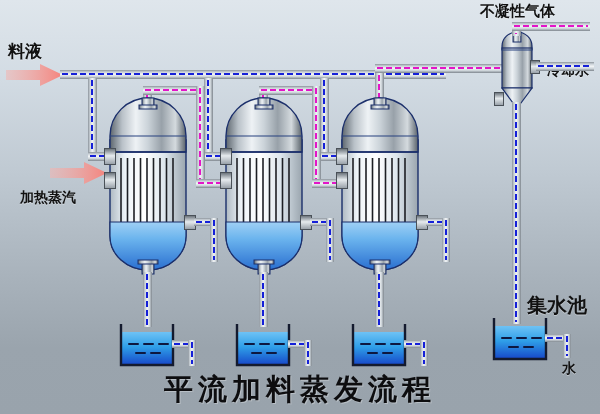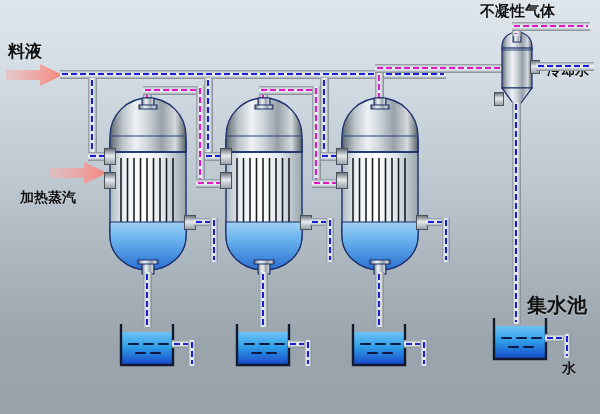--- a/index.html
+++ b/index.html
@@ -59,20 +59,21 @@
   <div class="lbl" style="left:20px;top:189px;font-size:14px;">加热蒸汽</div>
 
   <div class="lbl" style="left:480px;top:2px;font-size:15px;">不凝性气体</div>
 
   <div class="lbl" style="left:547px;top:62px;font-size:14px;">冷却水</div>
 
   <div class="lbl" style="left:527px;top:292px;font-size:20px;">集水池</div>
 
   <div class="lbl" style="left:562px;top:360px;font-size:14px;">水</div>
 
+  <div class="title">平流加料蒸发流程</div>
 
   <svg class="arrow" style="left:6px;top:62px;" width="58" height="26" viewBox="0 0 58 26">
     <defs>
       <linearGradient id="agr" x1="0" y1="0" x2="1" y2="0">
         <stop offset="0" stop-color="#f3b5b1" stop-opacity=".55"></stop>
         <stop offset="1" stop-color="#f5837c"></stop>
       </linearGradient>
     </defs>
     <path d="M0,8 L34,8 L34,2 L57,13 L34,24 L34,18 L0,18 Z" fill="url(#agr)"></path>
   </svg>

